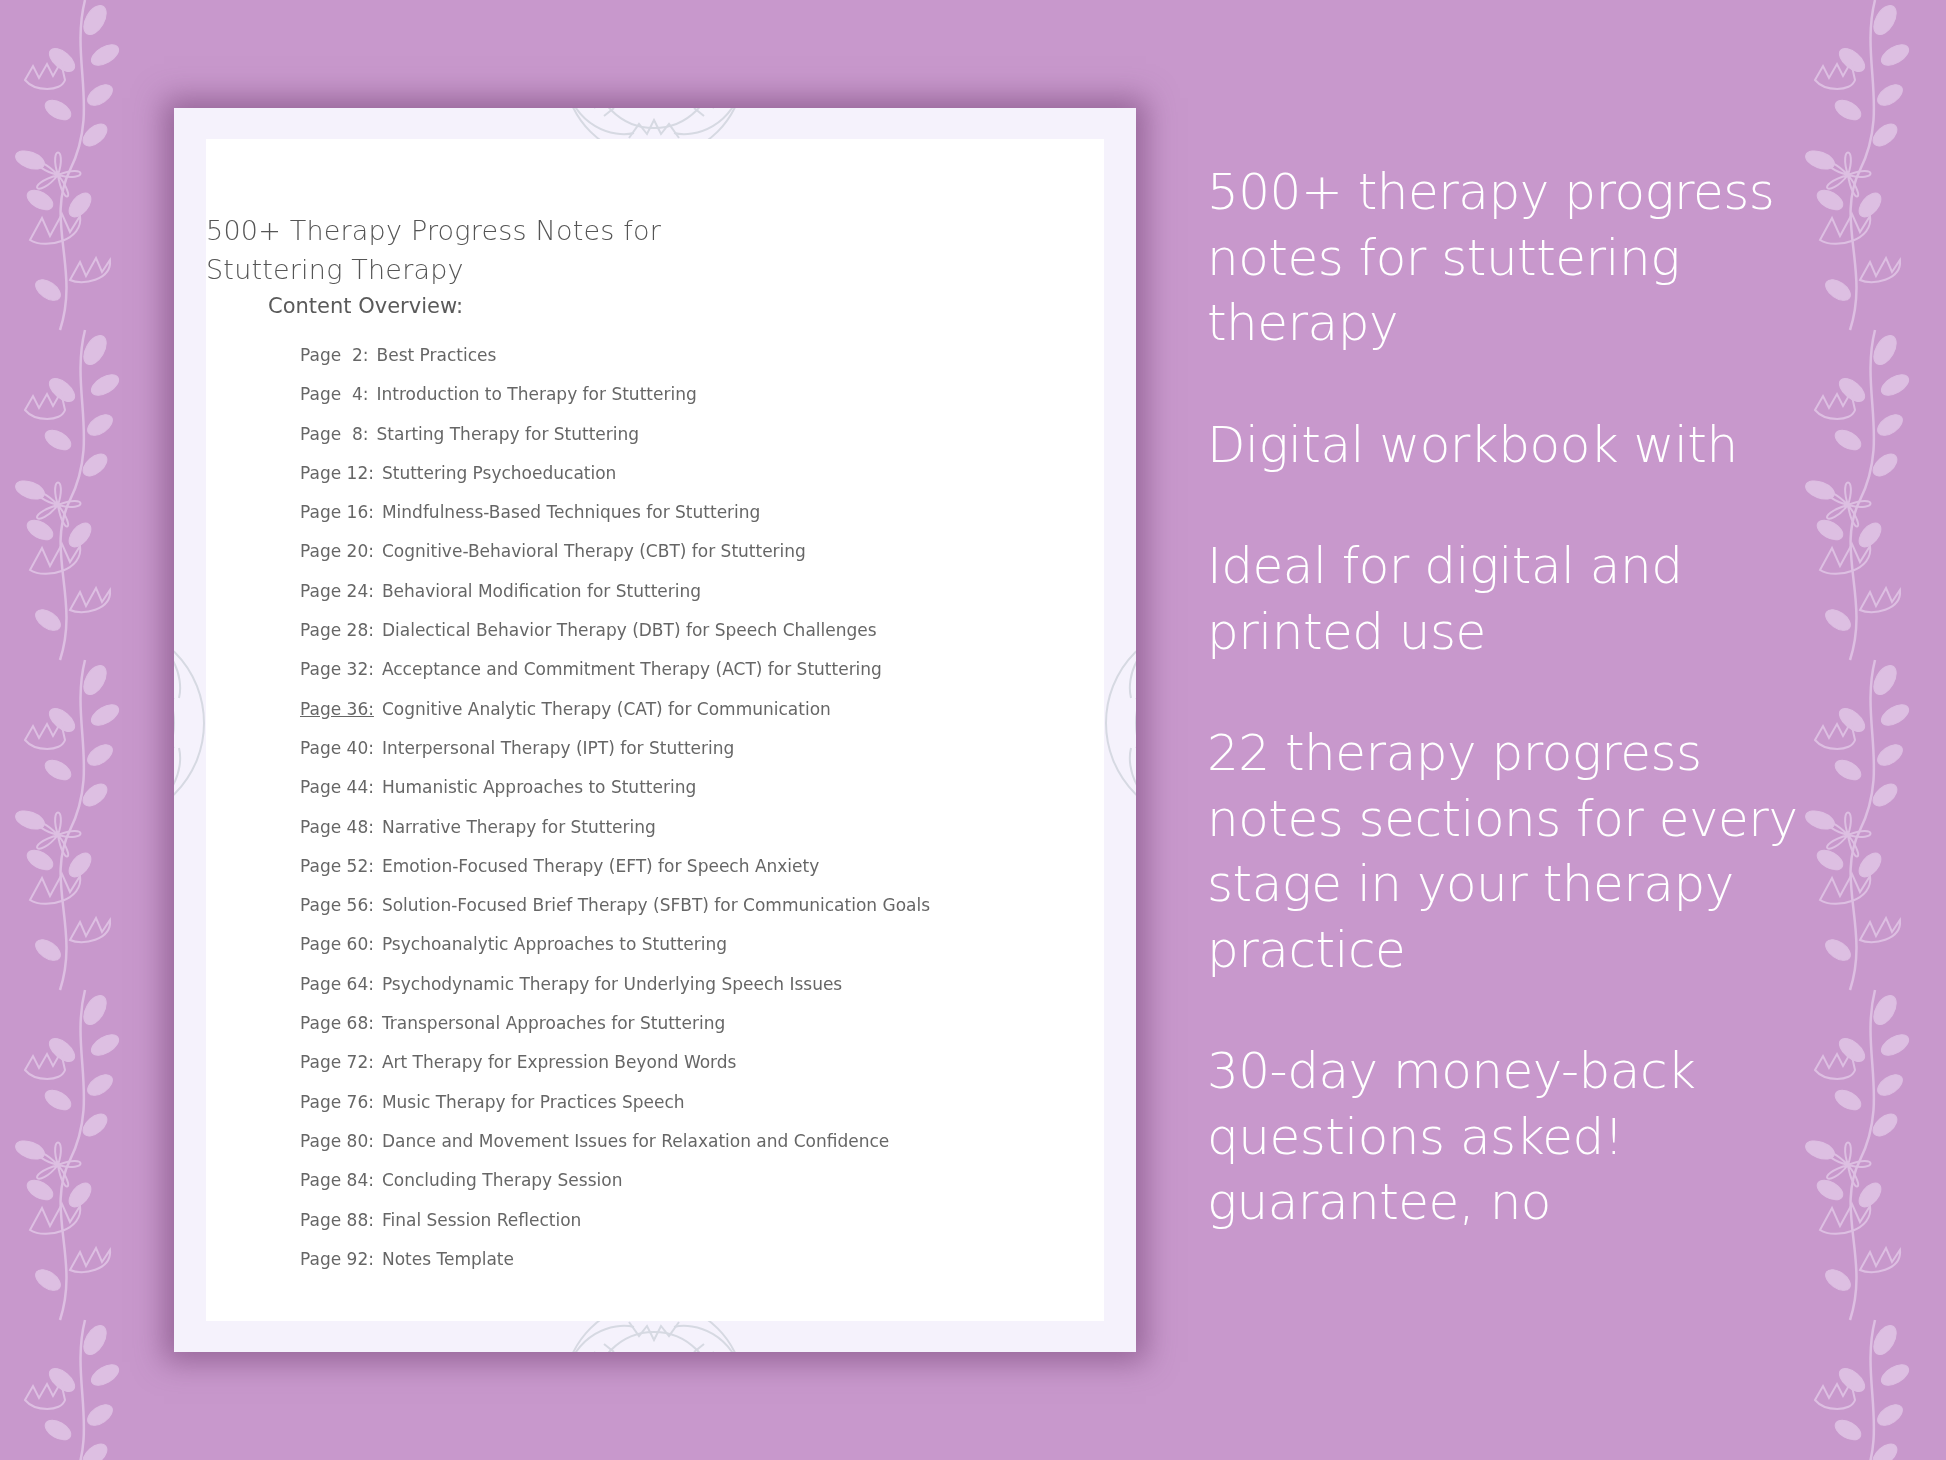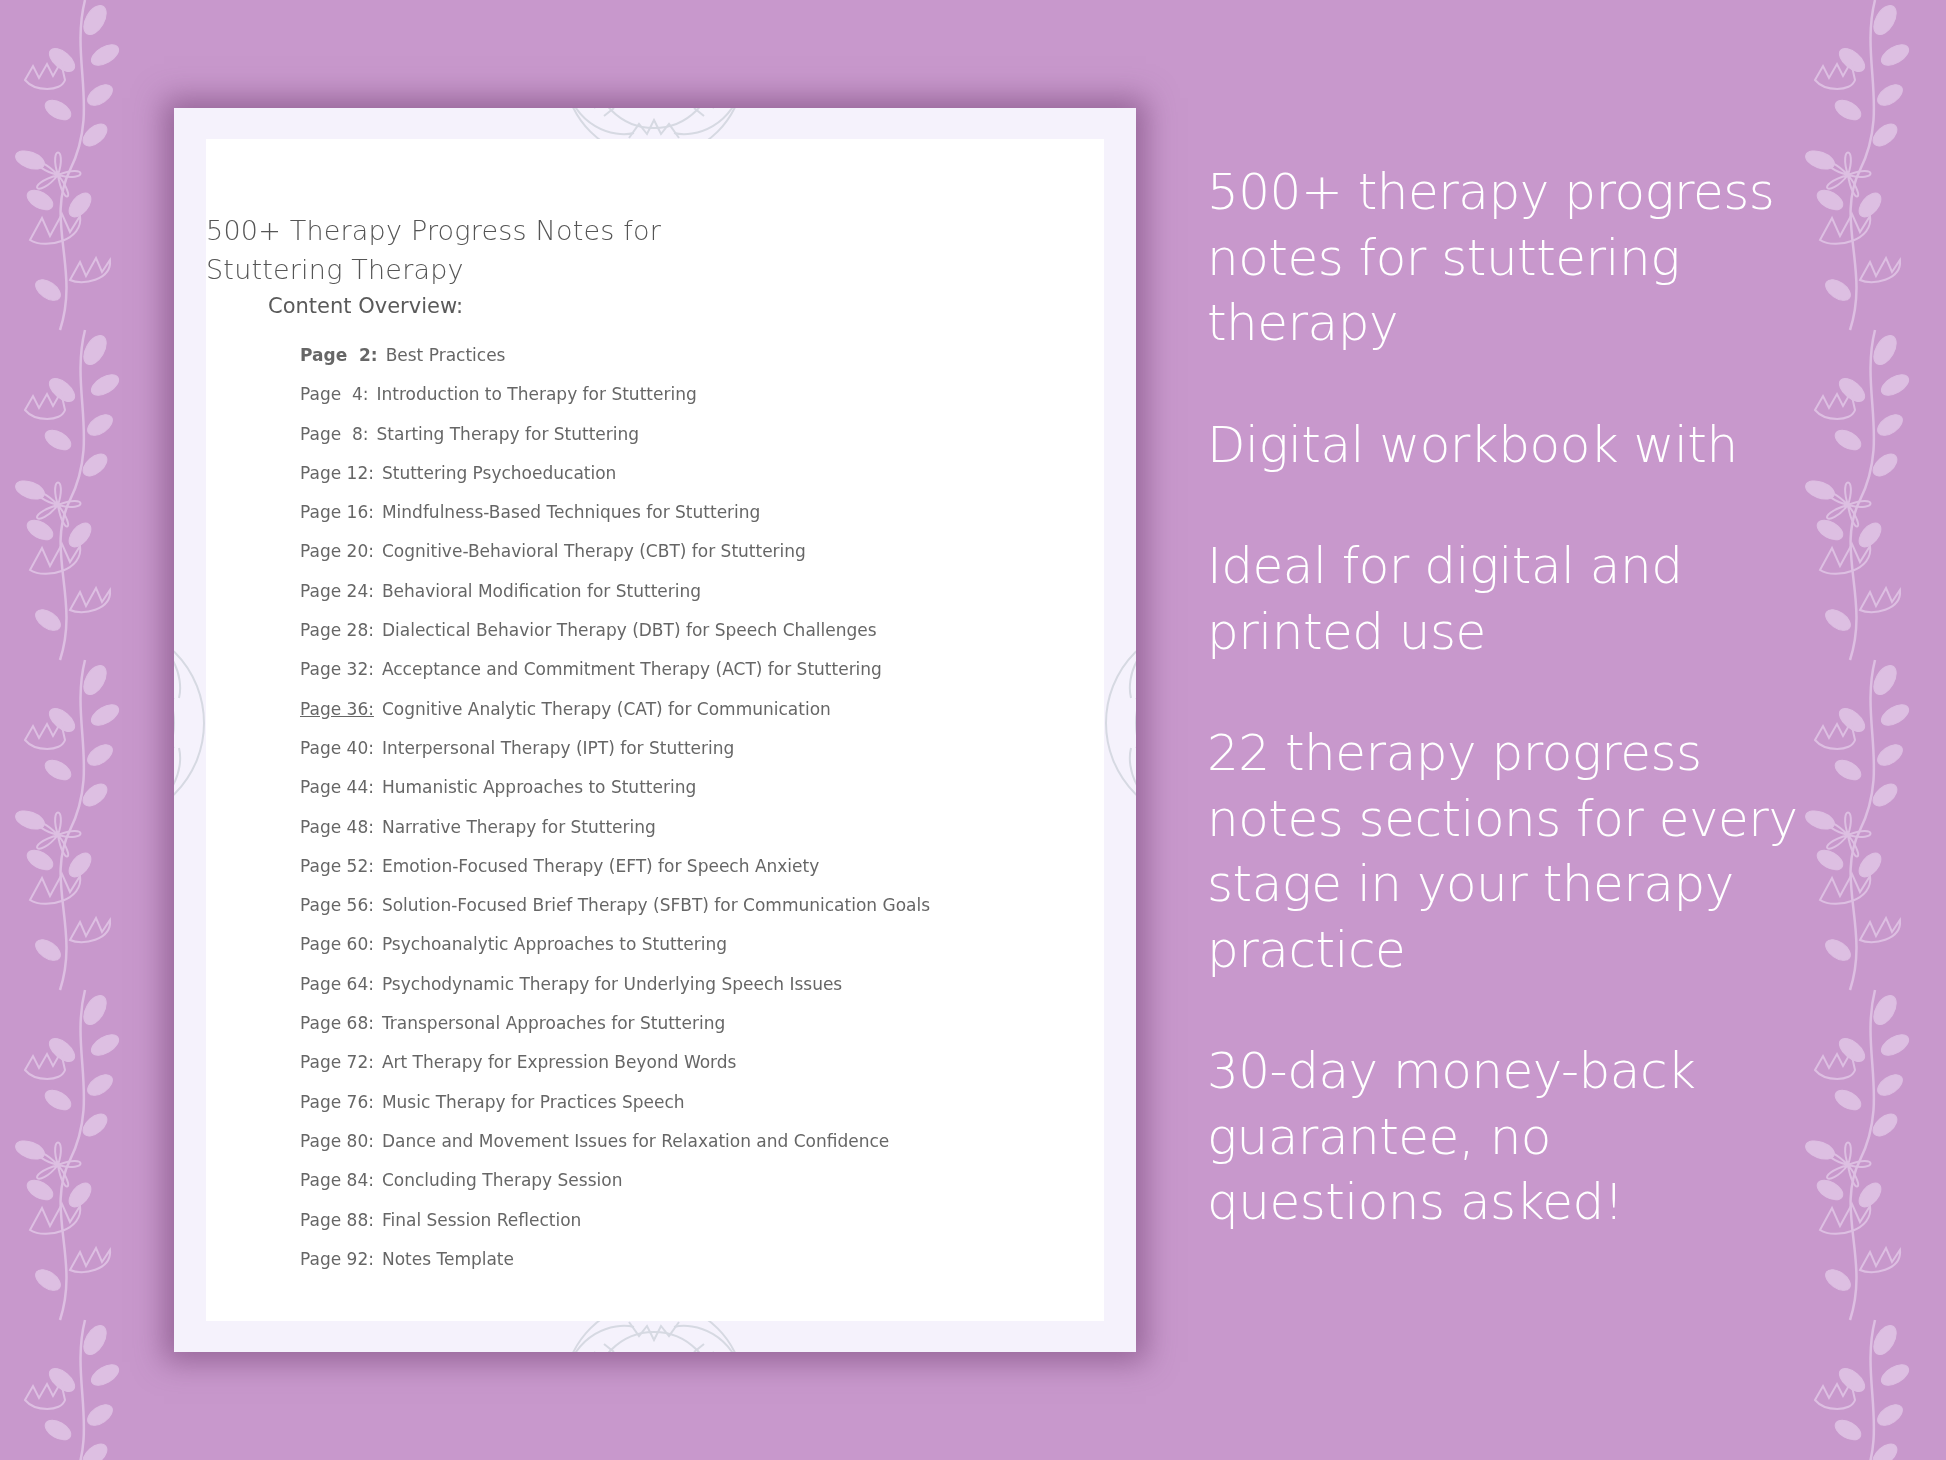--- a/index.html
+++ b/index.html
@@ -130,21 +130,21 @@
     </g>
   </svg>
 
   <div class="page-inner">
     <div class="doc-title">
       <div>500+ Therapy Progress Notes for</div>
       <div>Stuttering Therapy</div>
     </div>
     <div class="overview-label">Content Overview:</div>
     <ul class="toc" id="toc">
-        <li><span class="pg" style="white-space: pre; font-weight: bold;">Page  2:</span><span>Best Practices</span></li>
+        <li><span class="pg" style="white-space: pre;">Page  2:</span><span>Best Practices</span></li>
         <li><span class="pg" style="white-space: pre;">Page  4:</span><span>Introduction to Therapy for Stuttering</span></li>
         <li><span class="pg" style="white-space: pre;">Page  8:</span><span>Starting Therapy for Stuttering</span></li>
         <li><span class="pg" style="white-space: pre;">Page 12:</span><span>Stuttering Psychoeducation</span></li>
         <li><span class="pg" style="white-space: pre;">Page 16:</span><span>Mindfulness-Based Techniques for Stuttering</span></li>
         <li><span class="pg" style="white-space: pre;">Page 20:</span><span>Cognitive-Behavioral Therapy (CBT) for Stuttering</span></li>
         <li><span class="pg" style="white-space: pre;">Page 24:</span><span>Behavioral Modification for Stuttering</span></li>
         <li><span class="pg" style="white-space: pre;">Page 28:</span><span>Dialectical Behavior Therapy (DBT) for Speech Challenges</span></li>
         <li><span class="pg" style="white-space: pre;">Page 32:</span><span>Acceptance and Commitment Therapy (ACT) for Stuttering</span></li>
         <li><span class="pg" style="white-space: pre; text-decoration: underline;">Page 36:</span><span>Cognitive Analytic Therapy (CAT) for Communication</span></li>
         <li><span class="pg" style="white-space: pre;">Page 40:</span><span>Interpersonal Therapy (IPT) for Stuttering</span></li>
@@ -179,16 +179,16 @@
       <div>printed use</div>
     </div>
     <div class="feature">
       <div>22 therapy progress</div>
       <div>notes sections for every</div>
       <div>stage in your therapy</div>
       <div>practice</div>
     </div>
     <div class="feature">
       <div>30-day money-back</div>
+      <div>questions asked!</div>
       <div>guarantee, no</div>
-      <div>questions asked!</div>
     </div>
   </div>
 
 </body></html>

